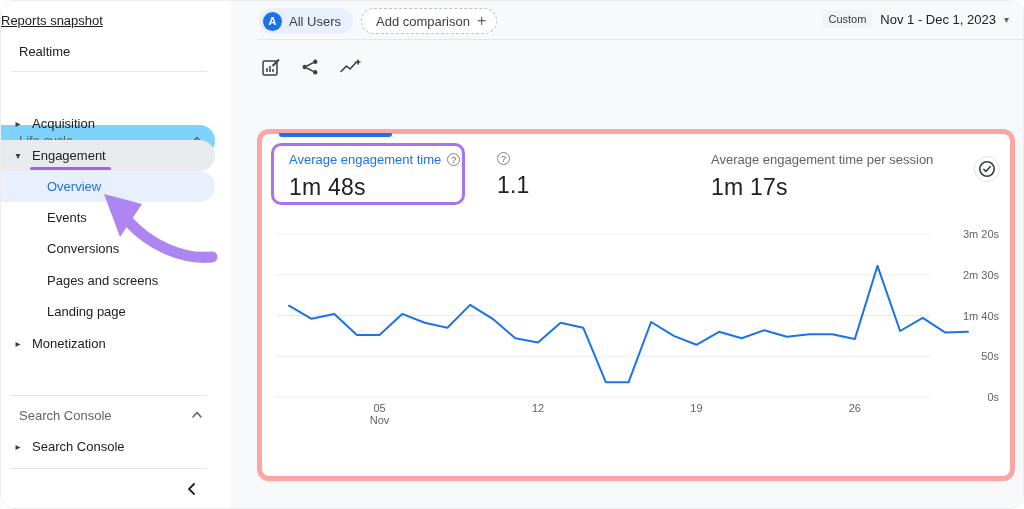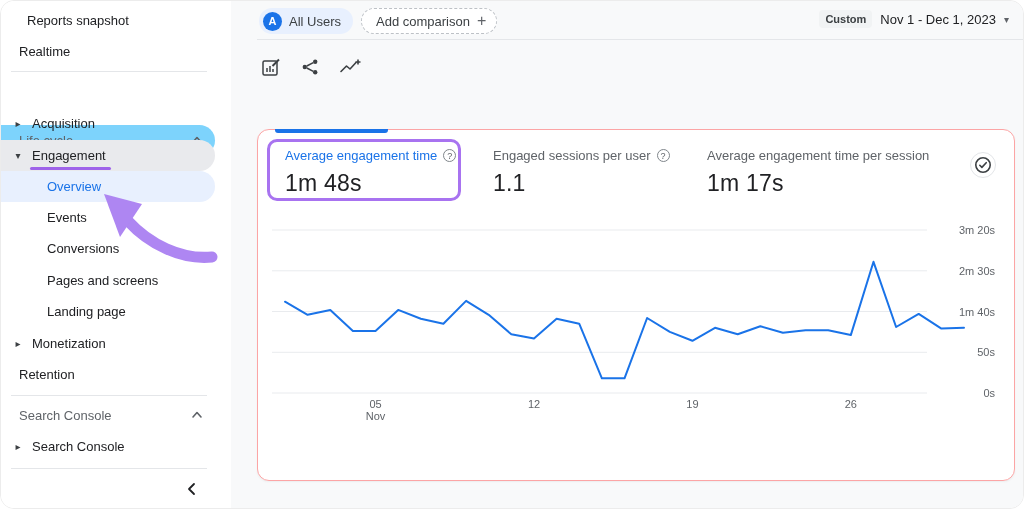--- a/index.html
+++ b/index.html
@@ -39,34 +39,34 @@
   .tb-left { position:absolute; left:28px; top:7px; display:flex; gap:8px; align-items:center; }
   .tb-right { position:absolute; right:14px; top:9px; display:flex; gap:8px; align-items:center; }
 
   .pill { height:26px; display:flex; align-items:center; border-radius:14px; font-size:13px; }
   .pill-allusers { background:#e8f0fe; padding:0 12px 0 4px; gap:7px; color:#3c4043; font-weight:500; }
   .avatar { width:19px; height:19px; border-radius:50%; background:#1a73e8; color:#fff;
             font-size:11px; font-weight:700; display:flex; align-items:center; justify-content:center; }
   .pill-addcomp { border:1px dashed #bdc1c6; background:#fff; padding:0 10px 0 14px; gap:7px; color:#3c4043; }
   .plus-icon { font-size:16px; color:#5f6368; line-height:1; }
 
-  .custom-badge { background:#f1f3f4; color:#3c4043; font-size:11px; font-weight:700;
+  .custom-badge { background:#f1f3f4; color:#3c4043; font-size:11px; font-weight:400;
                   padding:3px 6px; border-radius:4px; }
   .date-label { font-size:13px; color:#202124; font-weight:500; }
   .caret-down { font-size:10px; color:#5f6368; }
 
   .title-row { position:absolute; left:28px; top:55px; right:16px; display:flex;
                justify-content:space-between; align-items:center; }
   .page-title { font-size:19px; font-weight:400; color:#202124; }
   .title-icons { display:flex; gap:18px; align-items:center; }
   .icon-btn { width:22px; height:22px; display:flex; align-items:center; justify-content:center; cursor:pointer; }
 
   
   .card { position:absolute; left:26px; top:128px; width:758px; height:352px; background:#fff;
-          border:1px solid #fca5a5; border-radius:12px; box-shadow:0 1px 2px rgba(60,64,67,.06); }
+          border:5px solid #fca5a5; border-radius:12px; box-shadow:0 1px 2px rgba(60,64,67,.06); }
   .tab-indicator { position:absolute; left:17px; top:-1px; width:113px; height:4px;
                    background:#1a73e8; border-radius:0 0 3px 3px; }
 
   .metric { position:absolute; top:18px; cursor:pointer; }
   .metric-label { display:flex; align-items:center; gap:6px; font-size:13px; color:#5f6368; white-space:nowrap; }
   .metric.selected .metric-label { color:#1a73e8; }
   .metric-value { font-size:23px; color:#202124; margin-top:7px; letter-spacing:.2px; }
   .help-icon { width:13px; height:13px; border:1px solid #80868b; border-radius:50%; font-size:9px;
                line-height:12px; text-align:center; color:#5f6368; flex:0 0 auto; }
   .annotation-box { position:absolute; left:9px; top:9px; width:194px; height:62px;
@@ -85,21 +85,21 @@
   <aside class="sidebar" id="sidebar">
     <div class="engagement-underline"></div>
     <div class="collapse-btn">
       <span>
         <svg width="16" height="16" viewBox="0 0 16 16">
             <polyline points="10,3 5,8 10,13" fill="none" stroke="#202124" stroke-width="1.8" stroke-linecap="round" stroke-linejoin="round"></polyline>
           </svg>
       </span>
     </div>
   <div class="sb-row" style="top: 4px;">
-        <span class="sb-label" style="padding-left: 26px;">Reports snapshot</span>
+        <span class="sb-label" style="padding-left: 0; text-decoration: underline;">Reports snapshot</span>
       </div>
       <div class="sb-row" style="top: 35px;">
         <span class="sb-label" style="padding-left: 18px;">Realtime</span>
       </div>
       <div class="sb-divider" style="top: 70px;"></div>
       <div class="sb-row sb-section sb-pill-gray" style="top: 76px;">
         <span class="sb-label" style="padding-left: 18px;">Life cycle</span>
         <span class="sb-chev"><svg width="12" height="12" viewBox="0 0 12 12">
             <polyline points="2,8 6,3.5 10,8" fill="none" stroke="#5f6368" stroke-width="1.6" stroke-linecap="round" stroke-linejoin="round"></polyline>
           </svg></span>
@@ -123,23 +123,20 @@
       </div>
       <div class="sb-row" style="top: 295px;">
         <span class="sb-label" style="padding-left: 46px;">Landing page</span>
       </div>
       <div class="sb-row" style="top: 264px;">
         <span class="sb-label" style="padding-left: 46px;">Pages and screens</span>
       </div>
       <div class="sb-row" style="top: 327px;">
         <span class="sb-arrow">▸</span>
         <span class="sb-label" style="padding-left: 31px;">Monetization</span>
-      </div>
-      <div class="sb-row" style="top: 358px;">
-        <span class="sb-label" style="padding-left: 18px;">Retention</span>
       </div>
       <div class="sb-divider" style="top: 394px;"></div>
       <div class="sb-row sb-section" style="top: 399px;">
         <span class="sb-label" style="padding-left: 18px;">Search Console</span>
         <span class="sb-chev"><svg width="12" height="12" viewBox="0 0 12 12">
             <polyline points="2,8 6,3.5 10,8" fill="none" stroke="#5f6368" stroke-width="1.6" stroke-linecap="round" stroke-linejoin="round"></polyline>
           </svg></span>
       </div>
       <div class="sb-row" style="top: 430px;">
         <span class="sb-arrow">▸</span>
@@ -204,21 +201,20 @@
       <div id="metrics">
           <div class="metric selected" style="left: 27px;">
             <div class="metric-label">
               <span>Average engagement time</span>
               <span class="help-icon">?</span>
             </div>
             <div class="metric-value">1m 48s</div>
           </div>
           <div class="metric" style="left: 235px;">
             <div class="metric-label">
-              <span>Engaged sessions per user</span>
               <span class="help-icon">?</span>
             </div>
             <div class="metric-value">1.1</div>
           </div>
           <div class="metric" style="left: 449px;">
             <div class="metric-label">
               <span>Average engagement time per session</span>
             </div>
             <div class="metric-value">1m 17s</div>
           </div>

